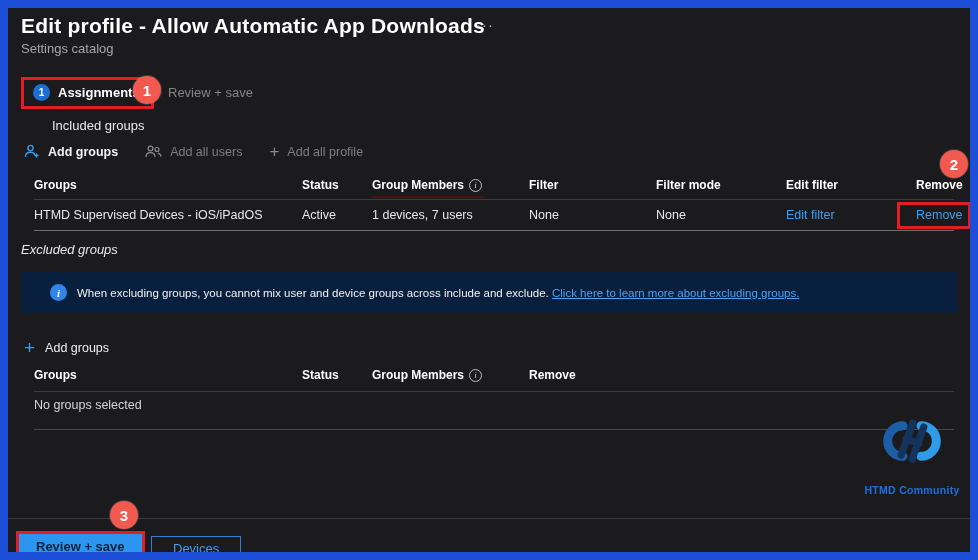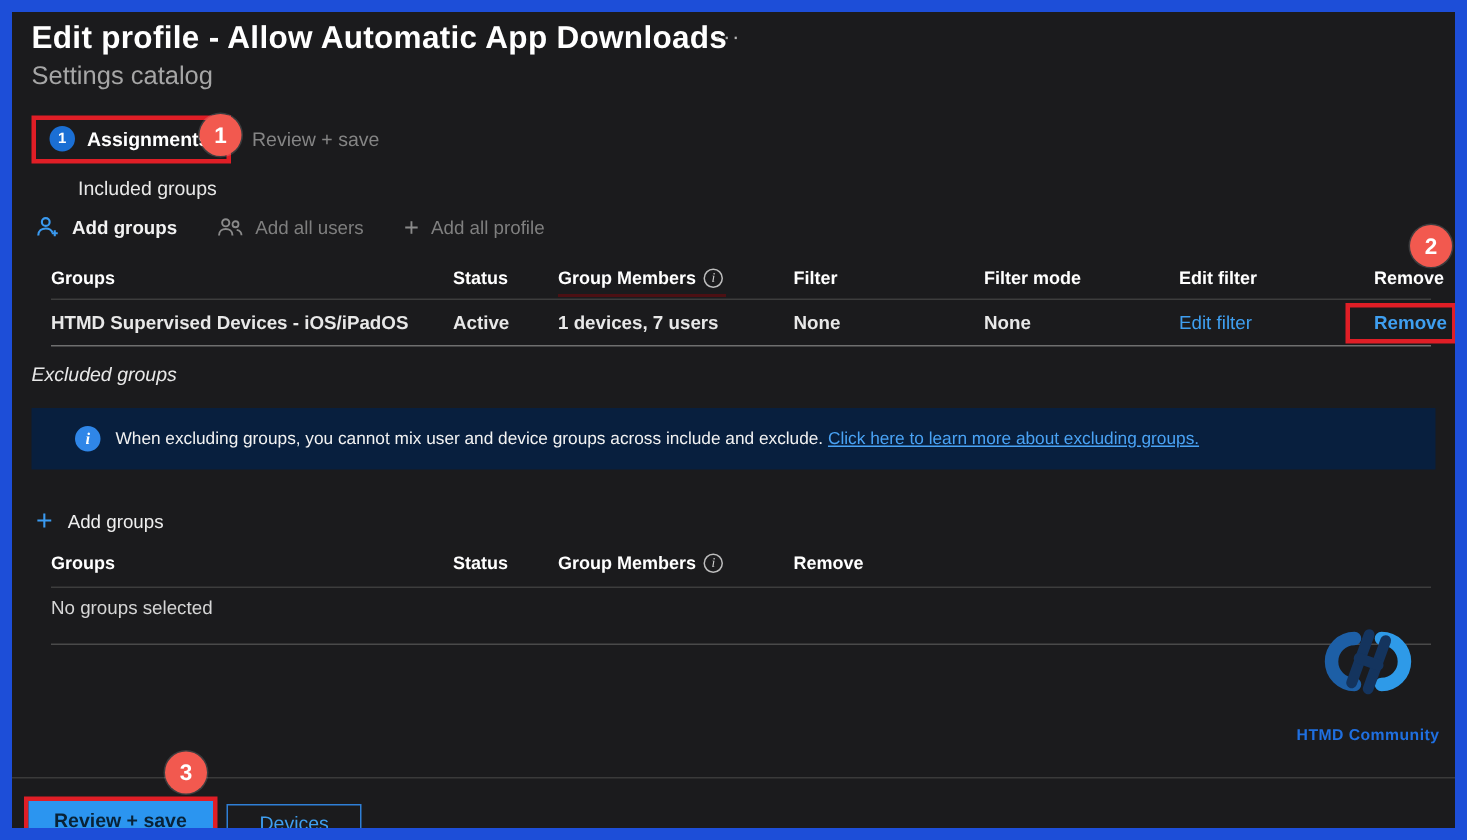--- a/index.html
+++ b/index.html
@@ -7,21 +7,21 @@
   body { font-family:"Liberation Sans", sans-serif; }
   .frame {
     position:relative; width:978px; height:560px;
     background:#1b1b1d; border:8px solid #1d4ed8; overflow:hidden;
   }
   .abs { position:absolute; }
 
   
   .page-title { left:13px; top:6px; font-size:21px; font-weight:700; color:#ffffff; letter-spacing:.2px; }
   .title-ellipsis { left:468px; top:8px; font-size:15px; color:#b5b5b5; letter-spacing:1px; }
-  .page-subtitle { left:13px; top:33px; font-size:17px; color:#a6a6a6; }
+  .page-subtitle { left:13px; top:33px; font-size:13px; color:#a6a6a6; }
 
   
   .tab-assignments-box { left:13px; top:69px; border:3px solid #e01e26; display:inline-flex; align-items:center; gap:8px; padding:4px 11px 5px 9px; }
   .step-circle { width:17px; height:17px; border-radius:50%; background:#1b6fd4; color:#fff; font-size:10px; font-weight:700; display:flex; align-items:center; justify-content:center; }
   .tab-label { font-size:13px; font-weight:700; color:#ffffff; }
   .tab-review { left:160px; top:77px; font-size:13px; color:#858585; }
 
   .badge { width:28px; height:28px; border-radius:50%; background:#f2594f; color:#fff; font-size:15px; font-weight:700; display:flex; align-items:center; justify-content:center; box-shadow:0 0 0 1px rgba(255,255,255,.15); }
   .badge-1 { left:125px; top:68px; }
   .badge-2 { left:932px; top:142px; }
@@ -38,21 +38,21 @@
   .tb-muted { color:#7f7f7f;justify-content:flex-end; }
   .tb-icon { display:flex; align-items:center; }
   .plus-glyph { font-size:17px; font-weight:400; line-height:1; }
   .plus-blue { color:#3a9af0; font-size:19px; }
   .plus-gray { color:#8a8a8a; }
 
   
   .grid7 { left:26px; right:16px; display:grid; grid-template-columns:268px 70px 157px 127px 130px 130px 1fr; align-items:center; }
   .grid4 { left:26px; right:16px; display:grid; grid-template-columns:268px 70px 157px 120px; align-items:center; }
   .th { font-size:12px; font-weight:700; color:#ffffff; display:flex; align-items:center; gap:5px; }
-  .td { font-size:12.5px; color:#e8e8e8;font-weight:bold; }
+  .td { font-size:12.5px; color:#e8e8e8; }
   .t1-head { top:170px; }
   .t1-row  { top:194px; height:26px; }
   .t2-head { top:360px; }
   .t2-row  { top:390px; }
   .th-remove7 { justify-content:flex-end; padding-right:2px; }
   .divider { height:1px; background:#3d3d3d; }
   .d1 { left:26px; right:16px; top:191px; }
   .d2 { left:26px; right:16px; top:222px; background:#6f6f6f; }
   .d-red { left:364px; top:188px; width:112px; height:2px; background:#4c1013; }
   .d3 { left:26px; right:16px; top:383px; }

